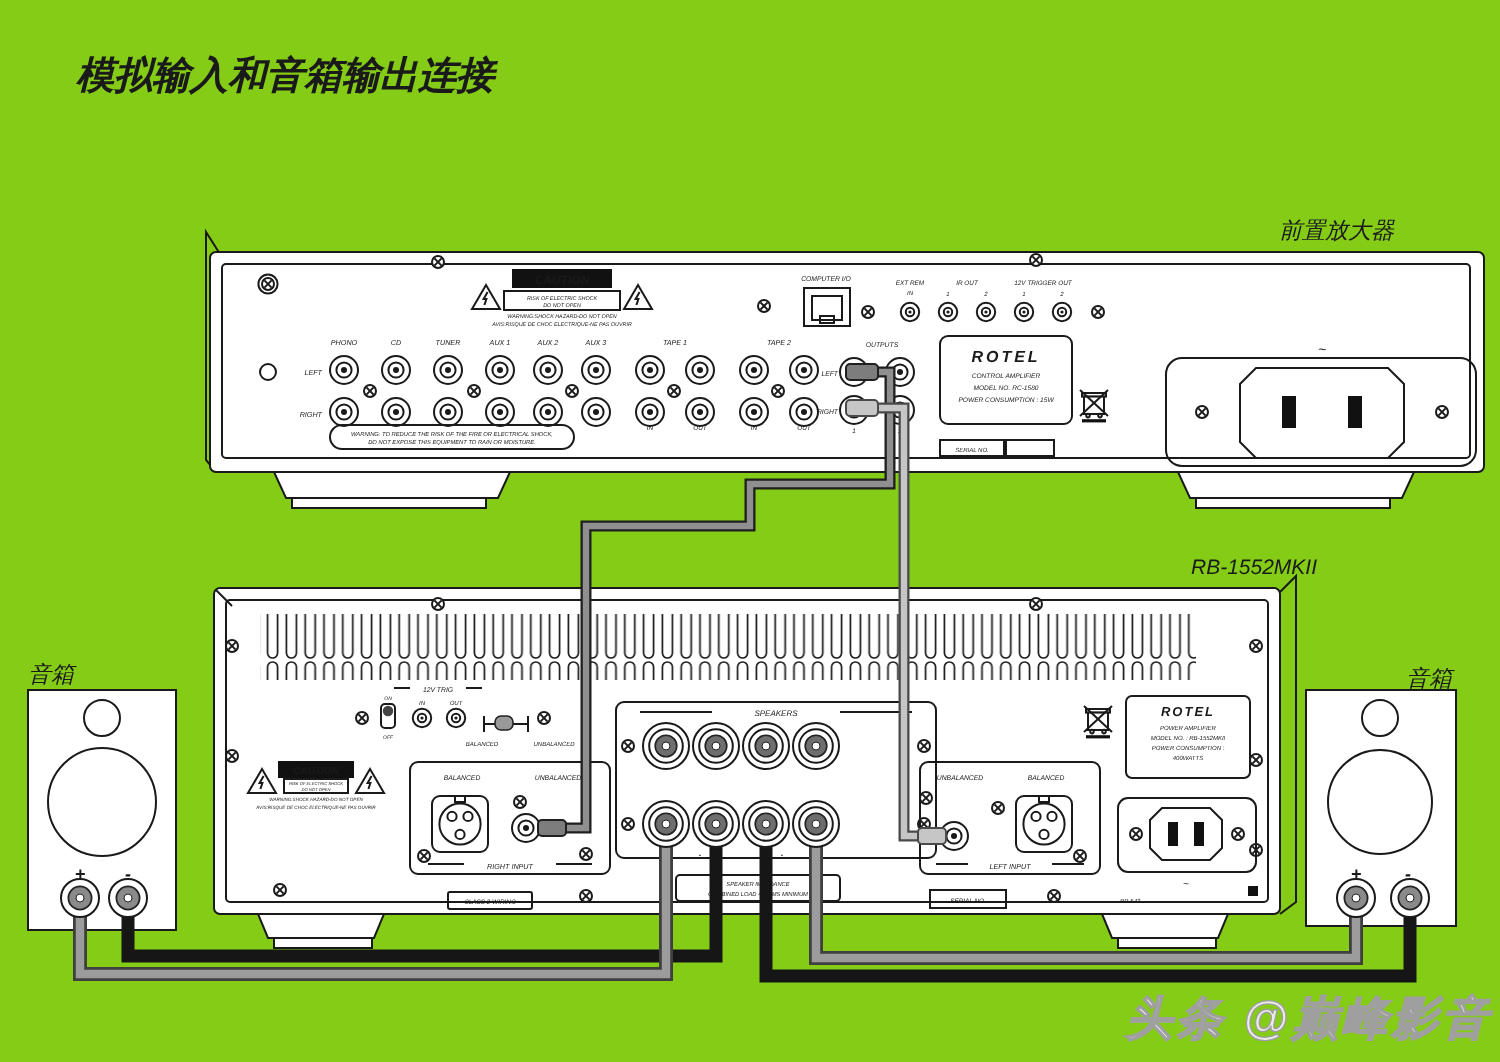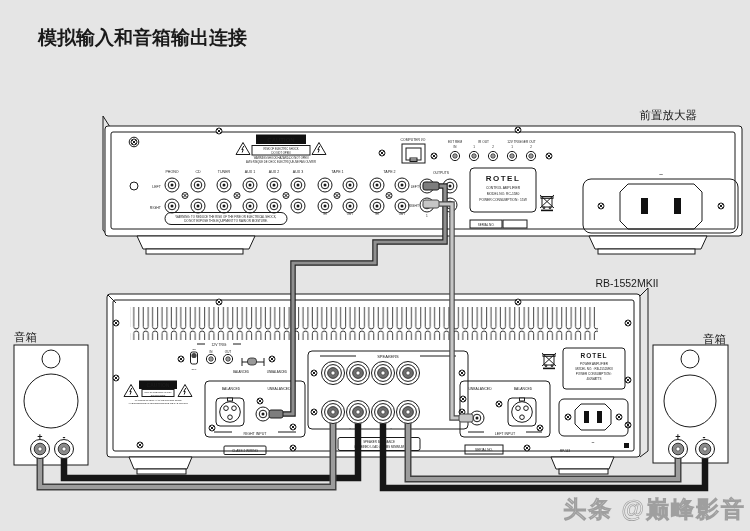--- a/index.html
+++ b/index.html
@@ -1,16 +1,16 @@
 <!DOCTYPE html>
 <html><head>
 <meta charset="utf-8">
 <style>
   html,body{margin:0;padding:0;background:#fff;}
-  .stage{position:relative;width:750px;height:531px;background:#e5e5e5;overflow:hidden;}
+  .stage{position:relative;width:750px;height:531px;background:#84cc16;overflow:hidden;font-style:italic;}
   svg{display:block;}
   svg text{fill:#1a1a1a;font-family:"Liberation Sans","DejaVu Sans",sans-serif;}
   .ln{stroke:#1a1a1a;fill:none;stroke-width:1;}
   .lnf{stroke:#1a1a1a;fill:#ffffff;stroke-width:1;}
   .tm{text-anchor:middle;}
   .te{text-anchor:end;}
   .b{font-weight:bold;}
   .wm{fill:#ececec;stroke:#9f9f9f;stroke-width:0.7;font-weight:bold;letter-spacing:2px;}
 </style>
 </head>

